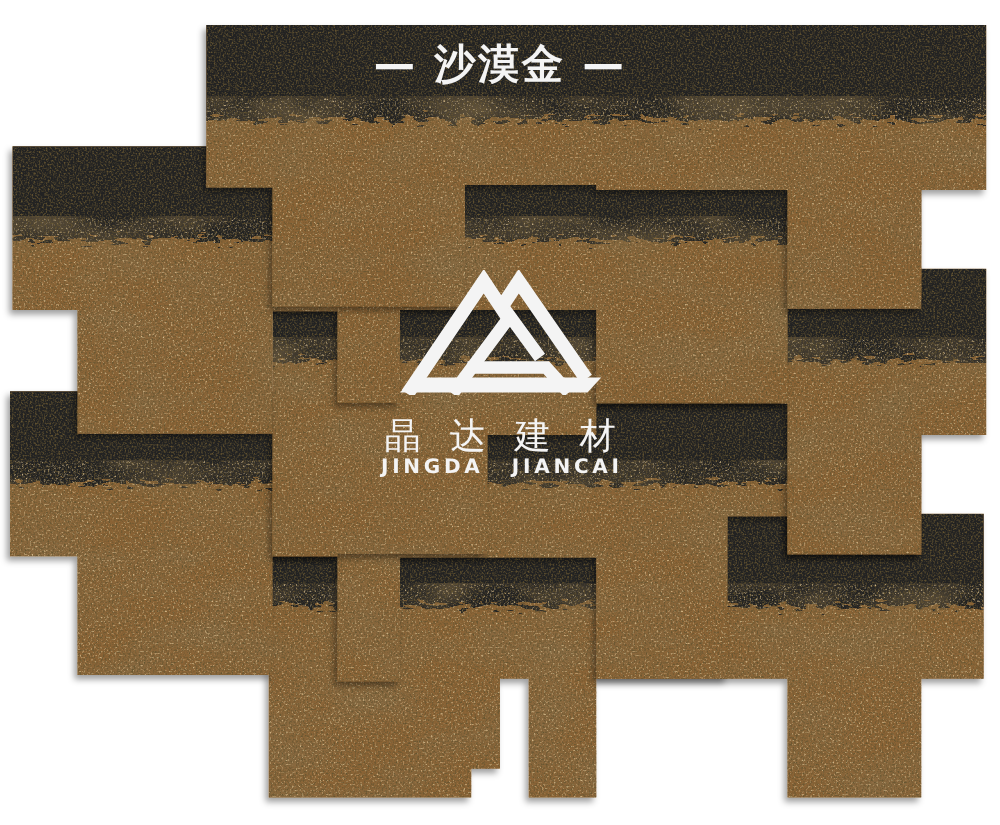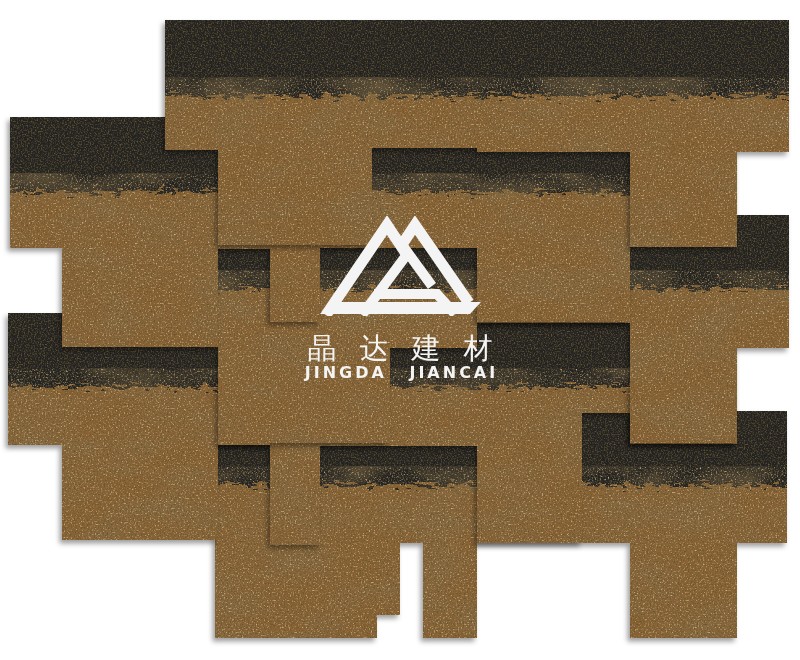--- a/index.html
+++ b/index.html
@@ -102,20 +102,21 @@
       <path filter="url(#ds)" style="fill:var(--c-granule-brown,#8a6434)" d="M165,20 L789,20 L789,152 L737,152 L737,247 L630,247 L630,152 L477,152 L477,148 L372,148 L372,245 L218,245 L218,150 L165,150 Z"></path>
       <g clip-path="url(#c1)">
         <rect x="135" y="-10" width="684" height="106" style="fill:var(--c-shingle-black,#232120)" filter="url(#rough)"></rect>
         <rect x="165" y="84" width="624" height="161" filter="url(#grainM)"></rect>
         <rect x="165" y="20" width="624" height="225" filter="url(#grainD)"></rect>
         <rect x="165" y="82" width="624" height="163" filter="url(#grainL)"></rect>
       </g>
     </g>
   </svg>
 
+  <div class="overlay title">— 沙漠金 —</div>
 
   <svg class="logo-mark" width="166" height="100" viewBox="0 0 166 100" aria-hidden="true">
     <g fill="none" stroke="var(--c-text-white,#f4f4f4)" stroke-linecap="butt" stroke-linejoin="miter">
       <polygon points="14,86 164,86 153,98 3,98" fill="var(--c-text-white,#f4f4f4)" stroke="none"></polygon>
       <polyline points="9,99 70,9 84,30 98,9 152,87" stroke-width="11"></polyline>
       <polyline points="45,99 91,37 115,70" stroke-width="10"></polyline>
       <polyline points="57,78 120,78 138,98" stroke-width="10"></polyline>
     </g>
   </svg>
 

